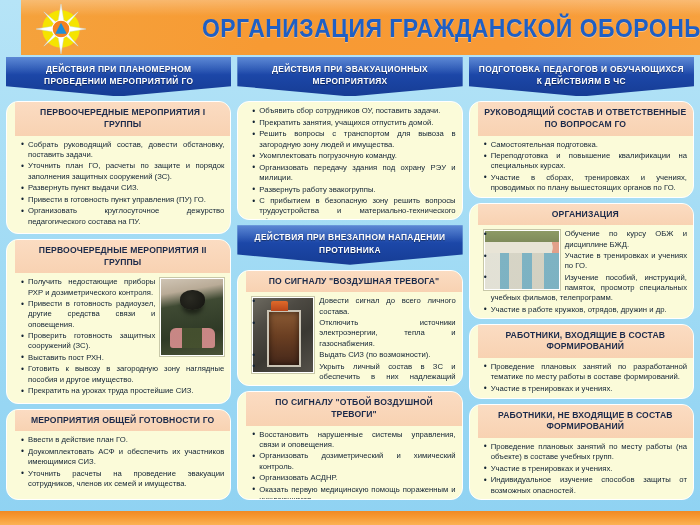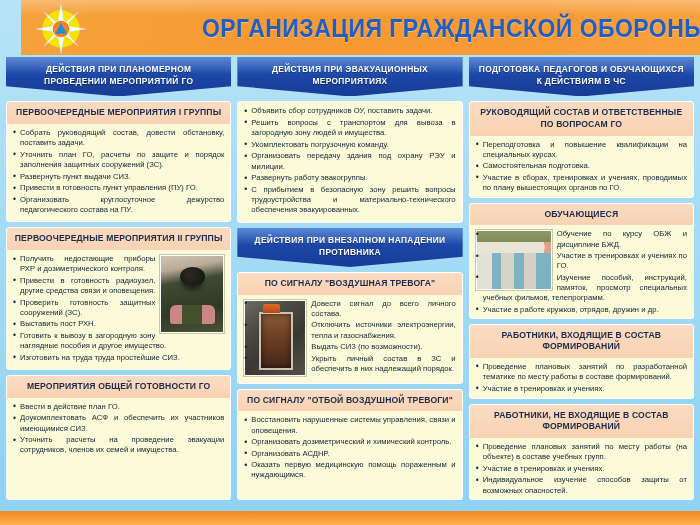--- a/index.html
+++ b/index.html
@@ -100,22 +100,22 @@
     position: absolute;
     top: 0; left: 0; right: 0; height: 45%;
     background: linear-gradient(180deg, rgba(255,255,255,.22), rgba(255,255,255,0));
     pointer-events: none;
   }
 
   
   .panel {
     background: #fbfbd9;
     border: 1.4px solid #ffffff;
-    border-radius: 3px;
-    padding: 0 0 5px 0;
+    border-radius: 12px;
+    padding: 0 0 5px 8px;
     overflow: hidden;
   }
   .panel.grow { flex: 1 1 auto; }
 
   .subhead {
     background: linear-gradient(180deg, #fbdcc2 0%, #f8d2b2 100%);
     color: #1b2a4a;
     font-size: 8.6px;
     font-weight: bold;
     text-align: center;
@@ -277,21 +277,21 @@
       <div class="panel">
         <div class="subhead">ПЕРВООЧЕРЕДНЫЕ МЕРОПРИЯТИЯ II ГРУППЫ</div>
         <div class="photo-wrap">
           <div class="photo ph-gasmask right"></div>
           <ul class="items">
             <li>Получить недостающие приборы РХР и дозиметрического контроля.</li>
             <li>Привести в готовность радиоузел, другие средства связи и оповещения.</li>
             <li>Проверить готовность защитных сооружений (ЗС).</li>
             <li>Выставить пост РХН.</li>
             <li>Готовить к вывозу в загородную зону наглядные пособия и другое имущество.</li>
-            <li>Изготовить на труда труда простейшие СИЗ.</li>
+            <li>Прекратить на уроках труда простейшие СИЗ.</li>
           </ul>
         </div>
       </div>
 
       <div class="panel grow">
         <div class="subhead">МЕРОПРИЯТИЯ ОБЩЕЙ ГОТОВНОСТИ ГО</div>
         <ul class="items">
           <li>Ввести в действие план ГО.</li>
           <li>Доукомплектовать АСФ и обеспечить их участников имеющимися СИЗ.</li>
           <li>Уточнить расчеты на проведение эвакуации сотрудников, членов их семей и имущества.</li>
@@ -300,20 +300,21 @@
 
     </div>
 
     <div class="col">
 
       <div class="banner">ДЕЙСТВИЯ ПРИ ЭВАКУАЦИОННЫХ МЕРОПРИЯТИЯХ</div>
 
       <div class="panel">
         <ul class="items">
           <li>Объявить сбор сотрудников ОУ, поставить задачи.</li>
+          <li>Прекратить занятия, учащихся отпустить домой.</li>
           <li>Решить вопросы с транспортом для вывоза в загородную зону людей и имущества.</li>
           <li>Укомплектовать погрузочную команду.</li>
           <li>Организовать передачу здания под охрану РЭУ и милиции.</li>
           <li>Развернуть работу эвакогруппы.</li>
           <li>С прибытием в безопасную зону решить вопросы трудоустройства и материально-технического обеспечения эвакуированных.</li>
         </ul>
       </div>
 
       <div class="banner">ДЕЙСТВИЯ ПРИ ВНЕЗАПНОМ НАПАДЕНИИ ПРОТИВНИКА</div>
 
@@ -342,28 +343,28 @@
 
     </div>
 
     <div class="col">
 
       <div class="banner">ПОДГОТОВКА ПЕДАГОГОВ И ОБУЧАЮЩИХСЯ К ДЕЙСТВИЯМ В ЧС</div>
 
       <div class="panel">
         <div class="subhead">РУКОВОДЯЩИЙ СОСТАВ И ОТВЕТСТВЕННЫЕ ПО ВОПРОСАМ ГО</div>
         <ul class="items">
+          <li>Самостоятельная подготовка.</li>
           <li>Переподготовка и повышение квалификации на специальных курсах.</li>
-          <li>Самостоятельная подготовка.</li>
           <li>Участие в сборах, тренировках и учениях, проводимых по плану вышестоящих органов по ГО.</li>
         </ul>
       </div>
 
       <div class="panel">
-        <div class="subhead">ОБУЧАЮЩИЕСЯ</div>
+        <div class="subhead">ОРГАНИЗАЦИЯ</div>
         <div class="photo-wrap">
           <div class="photo ph-students"></div>
           <ul class="items">
             <li>Обучение по курсу ОБЖ и дисциплине БЖД.</li>
             <li>Участие в тренировках и учениях по ГО.</li>
             <li>Изучение пособий, инструкций, памяток, просмотр специальных учебных фильмов, телепрограмм.</li>
             <li>Участие в работе кружков, отрядов, дружин и др.</li>
           </ul>
         </div>
       </div>

